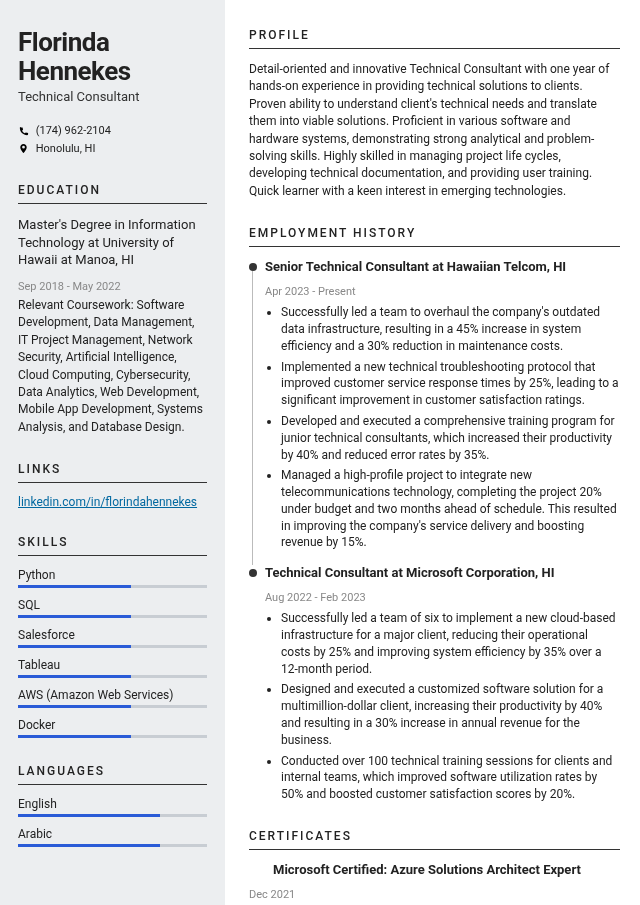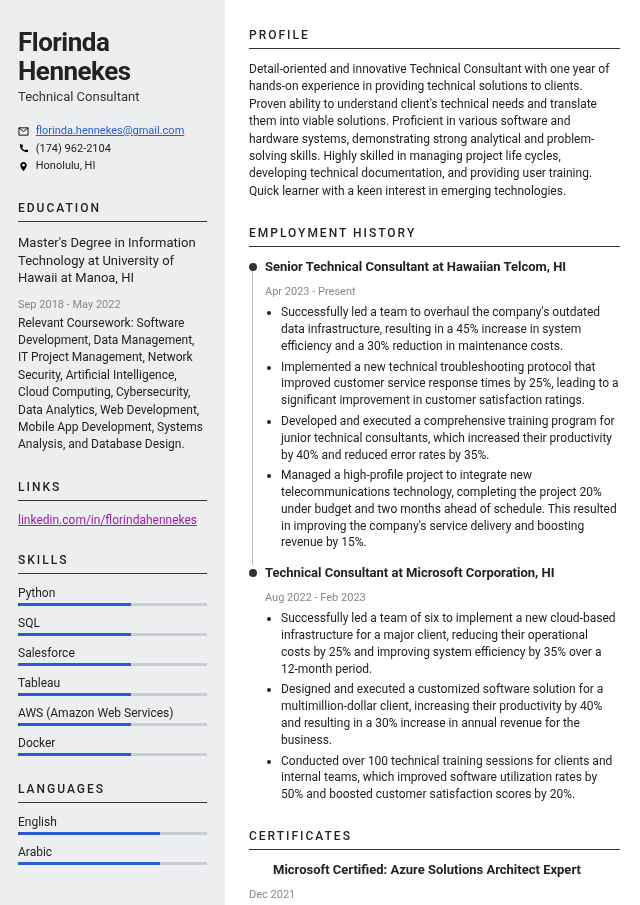--- a/index.html
+++ b/index.html
@@ -63,21 +63,21 @@
 .dates {
   font-size: 11px;
   color: #888;
   margin-top: 11px;
   margin-bottom: 4px;
 }
 .body-text {
   font-size: 12px;
   line-height: 1.45;
 }
-.link { color: #a21caf; text-decoration: underline; font-size: 12px; }
+.link { color: #0369a1; text-decoration: underline; font-size: 12px; }
 .skill {
   margin-bottom: 10px;
 }
 .skill-label {
   font-size: 12px;
   margin-bottom: 3px;
 }
 .skill-bar-bg {
   width: 100%;
   height: 3px;
@@ -143,27 +143,20 @@
 <div class="page">
 
   <aside class="sidebar">
     <h1 class="name">
       <span>Florinda</span><br>
       <span>Hennekes</span>
     </h1>
     <div class="title">Technical Consultant</div>
 
     <div class="contact">
-      <div>
-        <svg viewBox="0 0 24 24" fill="currentColor">
-            <path d="M2 4h20v16H2z" fill="none" stroke="#000" stroke-width="2"></path>
-            <path d="M2 4l10 8 10-8" fill="none" stroke="#000" stroke-width="2"></path>
-          </svg>
-        <a href="#">florinda.hennekes@gmail.com</a>
-      </div>
       <div>
         <svg viewBox="0 0 24 24" fill="#000">
             <path d="M6 2c-1 0-2 1-2 2 0 9 7 16 16 16 1 0 2-1 2-2v-3l-5-1-2 2c-3-1-5-3-6-6l2-2-1-5H6z"></path>
           </svg>
         <span>(174) 962-2104</span>
       </div>
       <div>
         <svg viewBox="0 0 24 24" fill="#000">
             <path d="M12 2C8 2 5 5 5 9c0 5 7 13 7 13s7-8 7-13c0-4-3-7-7-7zm0 10a3 3 0 110-6 3 3 0 010 6z"></path>
           </svg>

